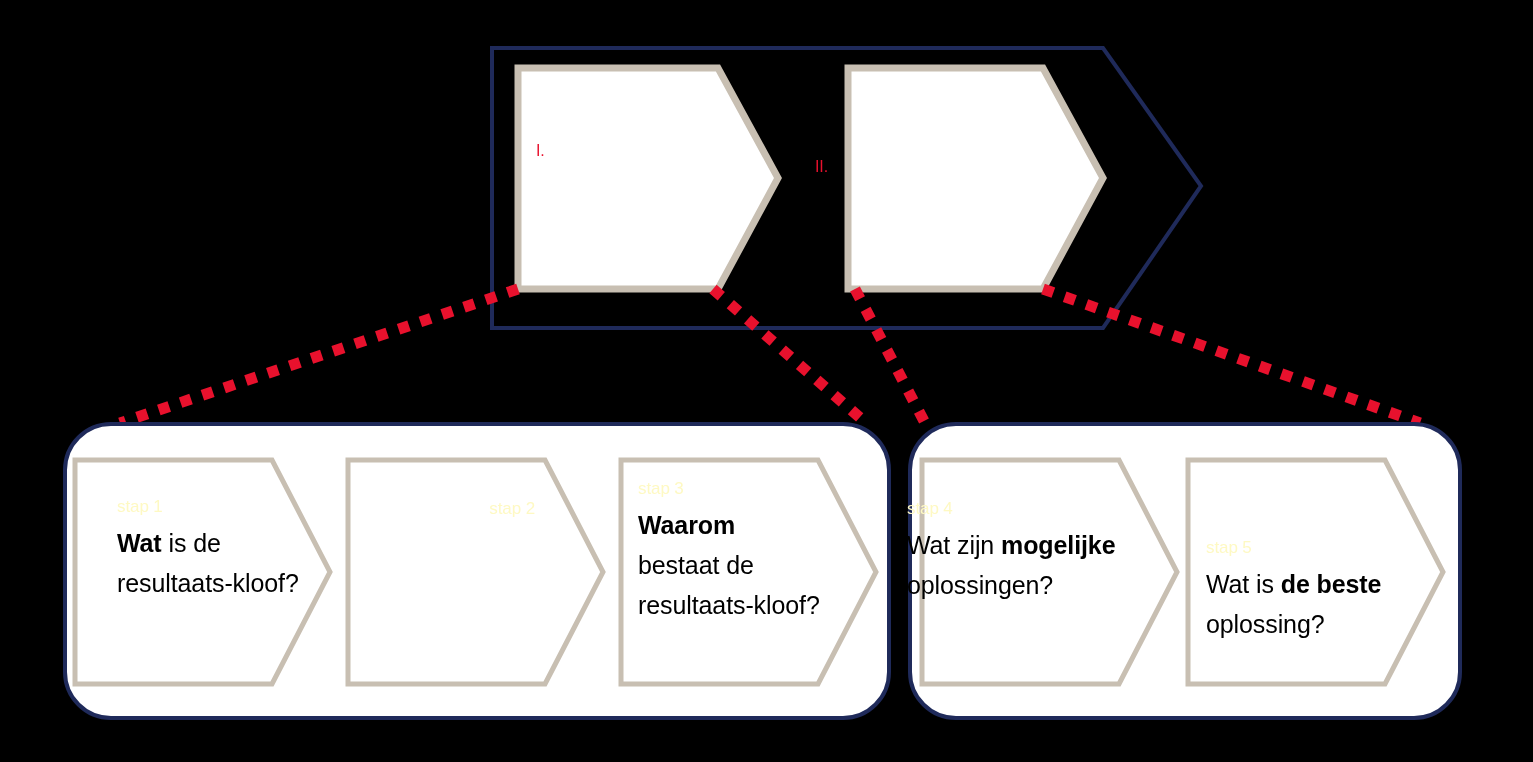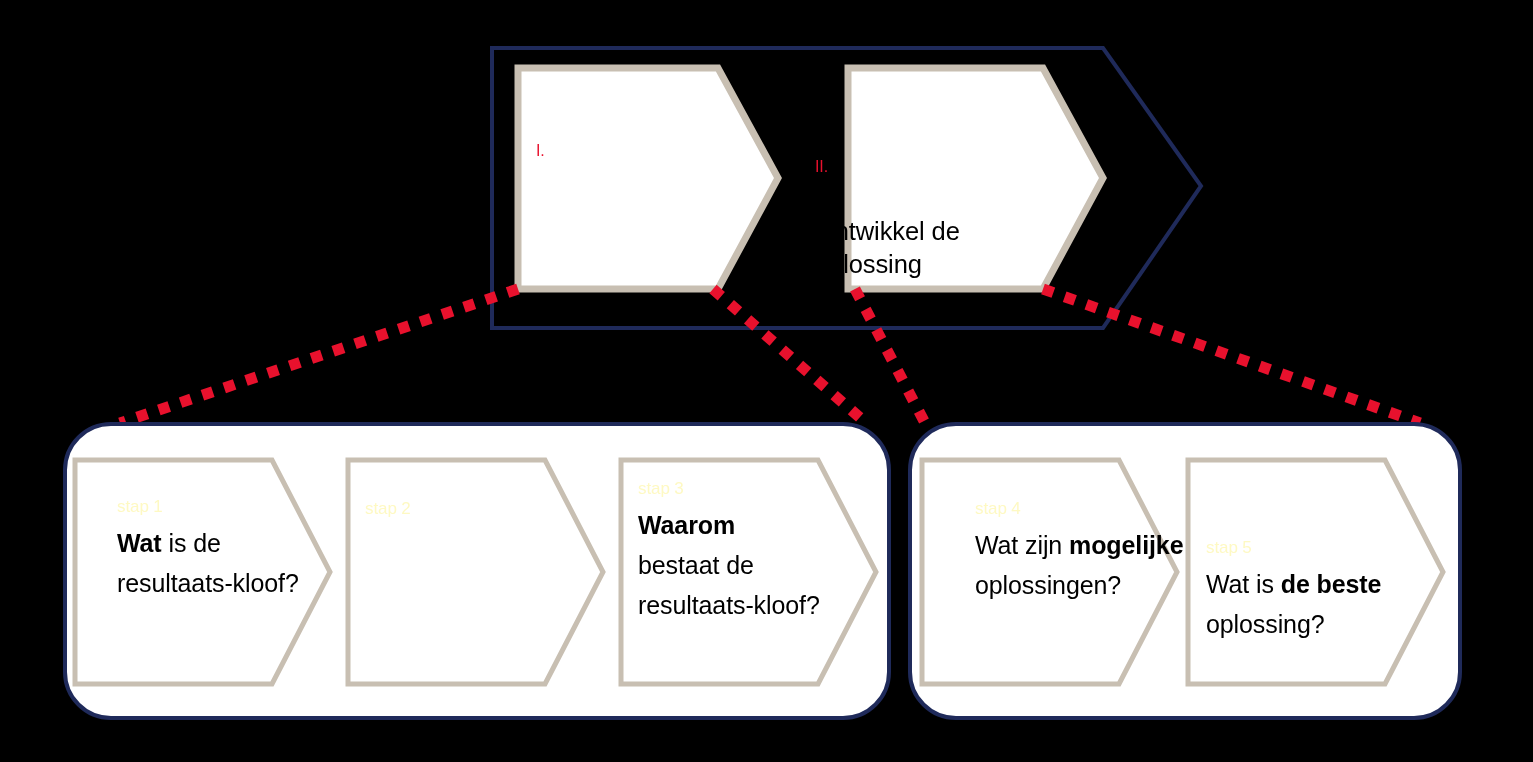--- a/index.html
+++ b/index.html
@@ -59,23 +59,23 @@
   }
   .step-body { display: block; }
   .step-body b { font-weight: bold; }
 
   
   #phase-1-text { left: 536px; top: 108px; width: 190px; }
   #phase-2-text { left: 815px; top: 124px; width: 200px; }
 
   
   #step-1-text { left: 92px;  top: 496px; width: 185px; margin-left: 25px; }
-  #step-2-text { left: 365px; top: 498px; width: 185px; }
+  #step-2-text { left: 350px; top: 498px; width: 185px; text-align: right; }
   #step-3-text { left: 638px; top: 478px; width: 185px; }
-  #step-4-text { left: 975px; top: 498px; width: 210px; }
+  #step-4-text { left: 907px; top: 498px; width: 210px; }
   #step-5-text { left: 1206px; top: 518px; width: 215px; margin-top: 19px; }
 </style>
 </head>
 <body>
 
 <div id="canvas">
 
   <svg id="vector-layer" viewBox="0 0 1533 762">
 
     <polygon points="492,48 1103,48 1201,186 1103,328 492,328" fill="none" stroke="#1F2A5A" stroke-width="4"></polygon>
@@ -101,22 +101,20 @@
     <polygon points="922,460 1119,460 1177,572 1119,684 922,684" fill="none" stroke="#C8BFB2" stroke-width="5"></polygon>
     <polygon points="1188,460 1385,460 1443,572 1385,684 1188,684" fill="none" stroke="#C8BFB2" stroke-width="5"></polygon>
   </svg>
 
   <div class="phase-text" id="phase-1-text">
     <span class="phase-num">I.</span>
   </div>
 
   <div class="phase-text" id="phase-2-text">
     <span class="phase-num">II.</span>
-    <span class="phase-body">Ontwikkel de
-oplossing</span>
   </div>
 
   <div class="step-text" id="step-1-text">
     <span class="step-num">stap 1</span>
     <span class="step-body"><b>Wat</b> is de resultaats-kloof?</span>
   </div>
 
   <div class="step-text" id="step-2-text">
     <span class="step-num">stap 2</span>
   </div>

